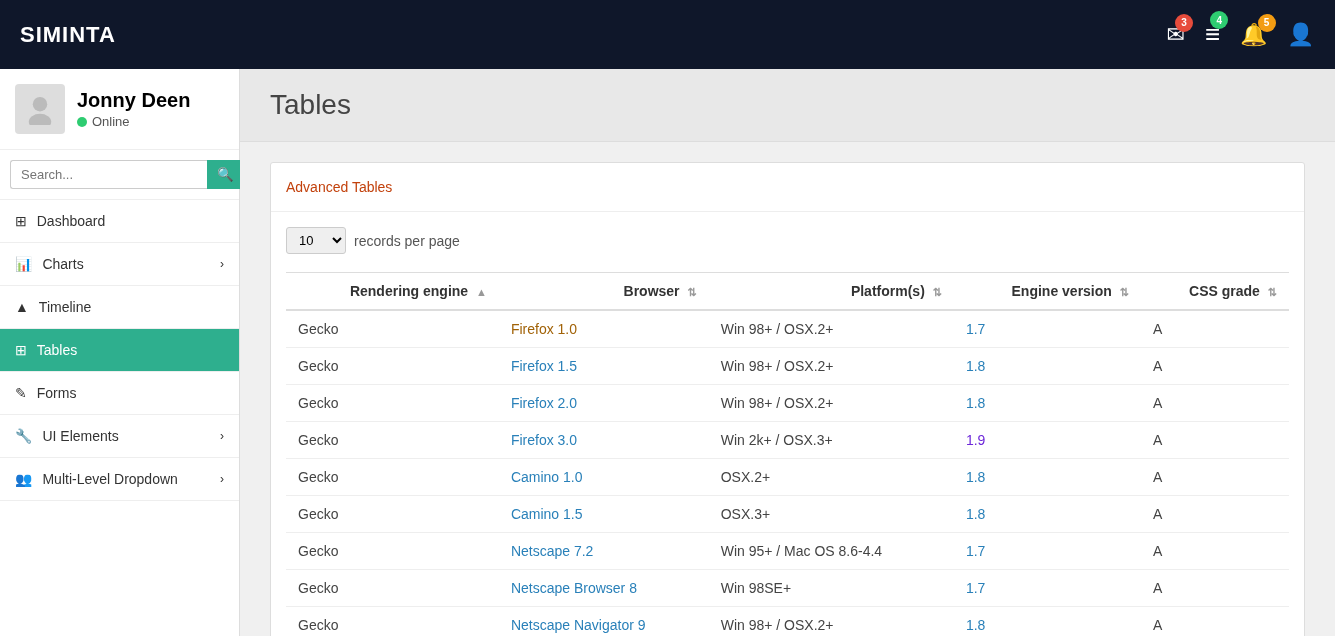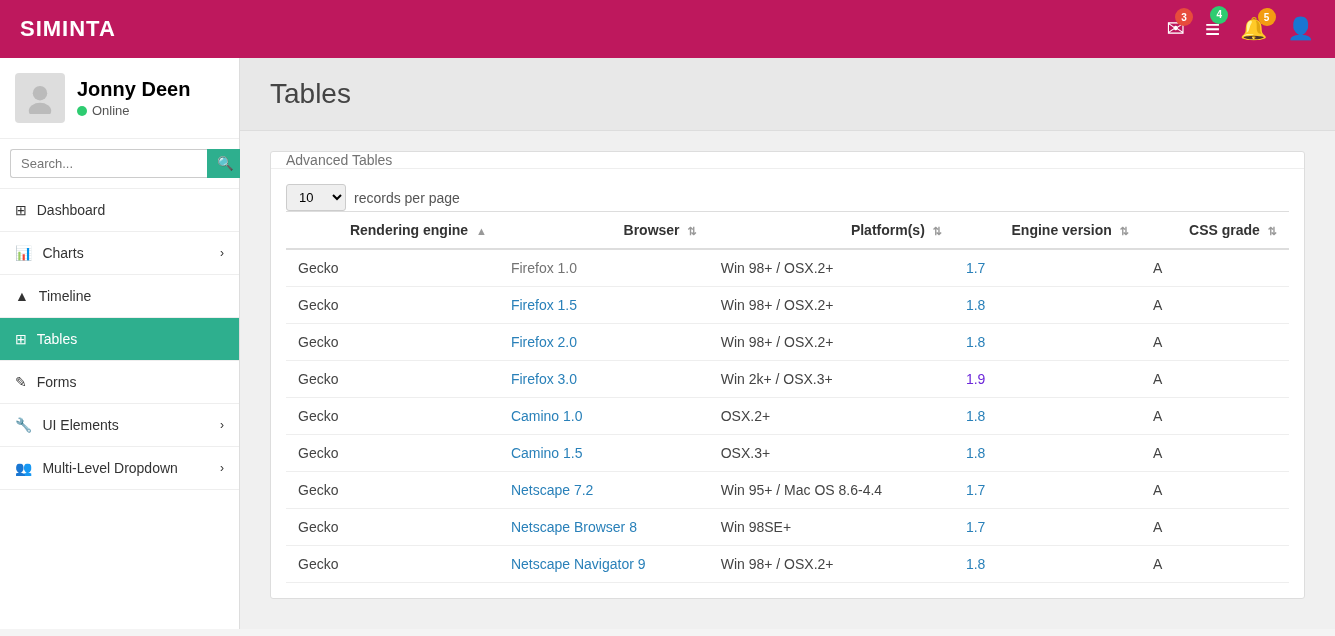--- a/index.html
+++ b/index.html
@@ -1,21 +1,21 @@
 <!DOCTYPE html>
 <html><head>
   <meta charset="utf-8">
   <style>
     * { box-sizing: border-box; margin: 0; padding: 0; }
     body { font-family: Arial, sans-serif; font-size: 14px; background: #f4f4f4; }
 
     
     .navbar {
-      background: #be185d;
-      height: 58px;
+      background: #0f172a;
+      height: 69px;
       display: flex;
       align-items: center;
       justify-content: space-between;
       padding: 0 20px;
     }
     .navbar-brand {
       color: white;
       font-size: 22px;
       font-weight: bold;
       letter-spacing: 1px;
@@ -144,32 +144,32 @@
     .page-header h1 { font-size: 28px; font-weight: normal; color: #444; }
 
     .content-area { padding: 20px 30px; }
 
     .card {
       background: white;
       border: 1px solid #ddd;
       border-radius: 3px;
     }
     .card-header {
-      padding: 0 15px;
+      padding: 16px 15px;
       border-bottom: 1px solid #eee;
       font-size: 14px;
-      color: #737373;
+      color: #c2410c;
     }
     .card-body { padding: 15px; }
 
     .table-controls {
       display: flex;
       justify-content: space-between;
       align-items: center;
-      margin-bottom: 0;
+      margin-bottom: 18px;
     }
     .per-page {
       display: flex;
       align-items: center;
       gap: 8px;
       color: #555;
     }
     .per-page select {
       border: 1px solid #ccc;
       padding: 4px 8px;
@@ -357,21 +357,21 @@
                 </th>
                 <th>
                   <span>CSS grade</span>
                   <span class="sort-arrows">⇅</span>
                 </th>
               </tr>
             </thead>
             <tbody id="table-body">
             <tr>
     <td>Gecko</td>
-    <td class="link" style="color:#737373;cursor:pointer">Firefox 1.0</td>
+    <td class="link" style="color:#a16207;cursor:pointer">Firefox 1.0</td>
     <td>Win 98+ / OSX.2+</td>
     <td class="num" style="color:#2980b9">1.7</td>
     <td>A</td>
   </tr>
                 <tr>
     <td>Gecko</td>
     <td class="link" style="color:#2980b9;cursor:pointer">Firefox 1.5</td>
     <td>Win 98+ / OSX.2+</td>
     <td class="num" style="color:#2980b9">1.8</td>
     <td>A</td>

